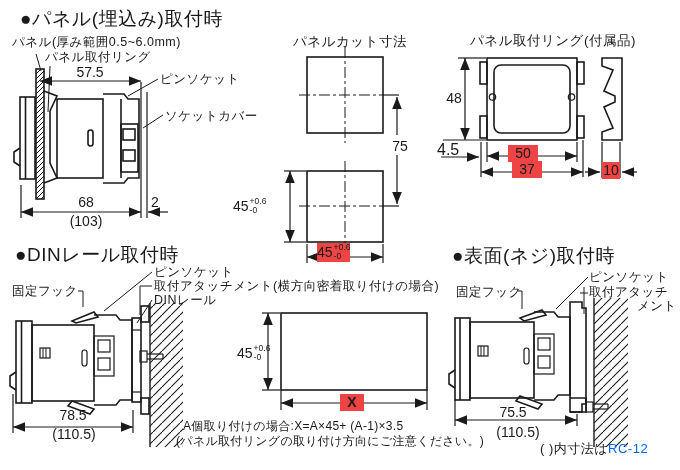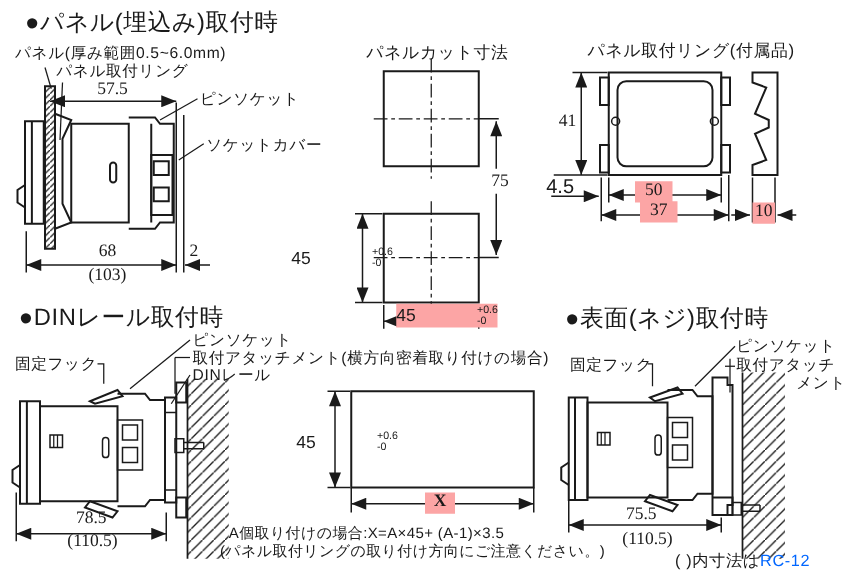--- a/index.html
+++ b/index.html
@@ -4,29 +4,29 @@
 <style>
   * { margin:0; padding:0; box-sizing:border-box; }
   html,body { background:#ffffff; }
   body {
     width:680px; height:470px; position:relative; overflow:hidden;
     font-family:"Liberation Sans","DejaVu Sans",sans-serif;
     color:#1a1a1a;
   }
   svg.art { position:absolute; left:0; top:0; }
   .t { position:absolute; white-space:nowrap; line-height:1.18; z-index:2; }
-  .c { text-align:center;font-family:Liberation Serif, serif; }
-  .bg { background:#fca5a5; }
+  .c { text-align:center; }
+  .bg { background:#ef4444; }
   .h1 { font-size:19px; font-weight:500; letter-spacing:0.5px; }
   .h2 { font-size:13.5px; letter-spacing:0.5px; }
   .lbl { font-size:12.5px; letter-spacing:0.5px; }
   .dim { font-size:14px; }
   .dimS { font-size:16px; }
   .note { font-size:12px; letter-spacing:0.3px; }
-  .tolwrap { display:inline-flex; align-items:center; font-size:14px;gap:48px; }
+  .tolwrap { display:inline-flex; align-items:center; font-size:14px; }
   .tol { display:inline-flex; flex-direction:column; font-size:8.5px; line-height:1.1; margin-left:1px; }
   .xbold { font-weight:bold; }
   .footer { font-size:13px; letter-spacing:0.5px; }
   a.link { text-decoration:none; cursor:pointer;margin-top:10px; }
 </style>
 </head>
 <body>
 
 <svg class="art" width="680" height="470" viewBox="0 0 680 470">
   <defs>
@@ -235,21 +235,21 @@
   </div>
 <div class="t tolwrap bg" style="left:317px;top:243px">
     <span>45</span>
     <span class="tol">
       <span>+0.6</span>
       <span>-0</span>
     </span>
   </div>
 
 <div class="t h2" style="left:470px;top:33px">パネル取付リング(付属品)</div>
-<div class="t dim c" style="left:444px;top:90px;width:20px">41</div>
+<div class="t dim c" style="left:444px;top:90px;width:20px">48</div>
 <div class="t dimS" style="left:437px;top:141px">4.5</div>
 <div class="t dim c bg" style="left:508px;top:145px;width:30px">50</div>
 <div class="t dim c bg" style="left:512px;top:161px;width:30px">37</div>
 <div class="t dim c bg" style="left:602px;top:162px;width:18px">10</div>
 
 <div class="t h1" style="left:15px;top:244px">●DINレール取付時</div>
 <div class="t lbl" style="left:12px;top:284px">固定フック</div>
 <div class="t lbl" style="left:154px;top:265px">ピンソケット</div>
 <div class="t lbl" style="left:154px;top:279px">取付アタッチメント(横方向密着取り付けの場合)</div>
 <div class="t lbl" style="left:154px;top:293px">DINレール</div>

